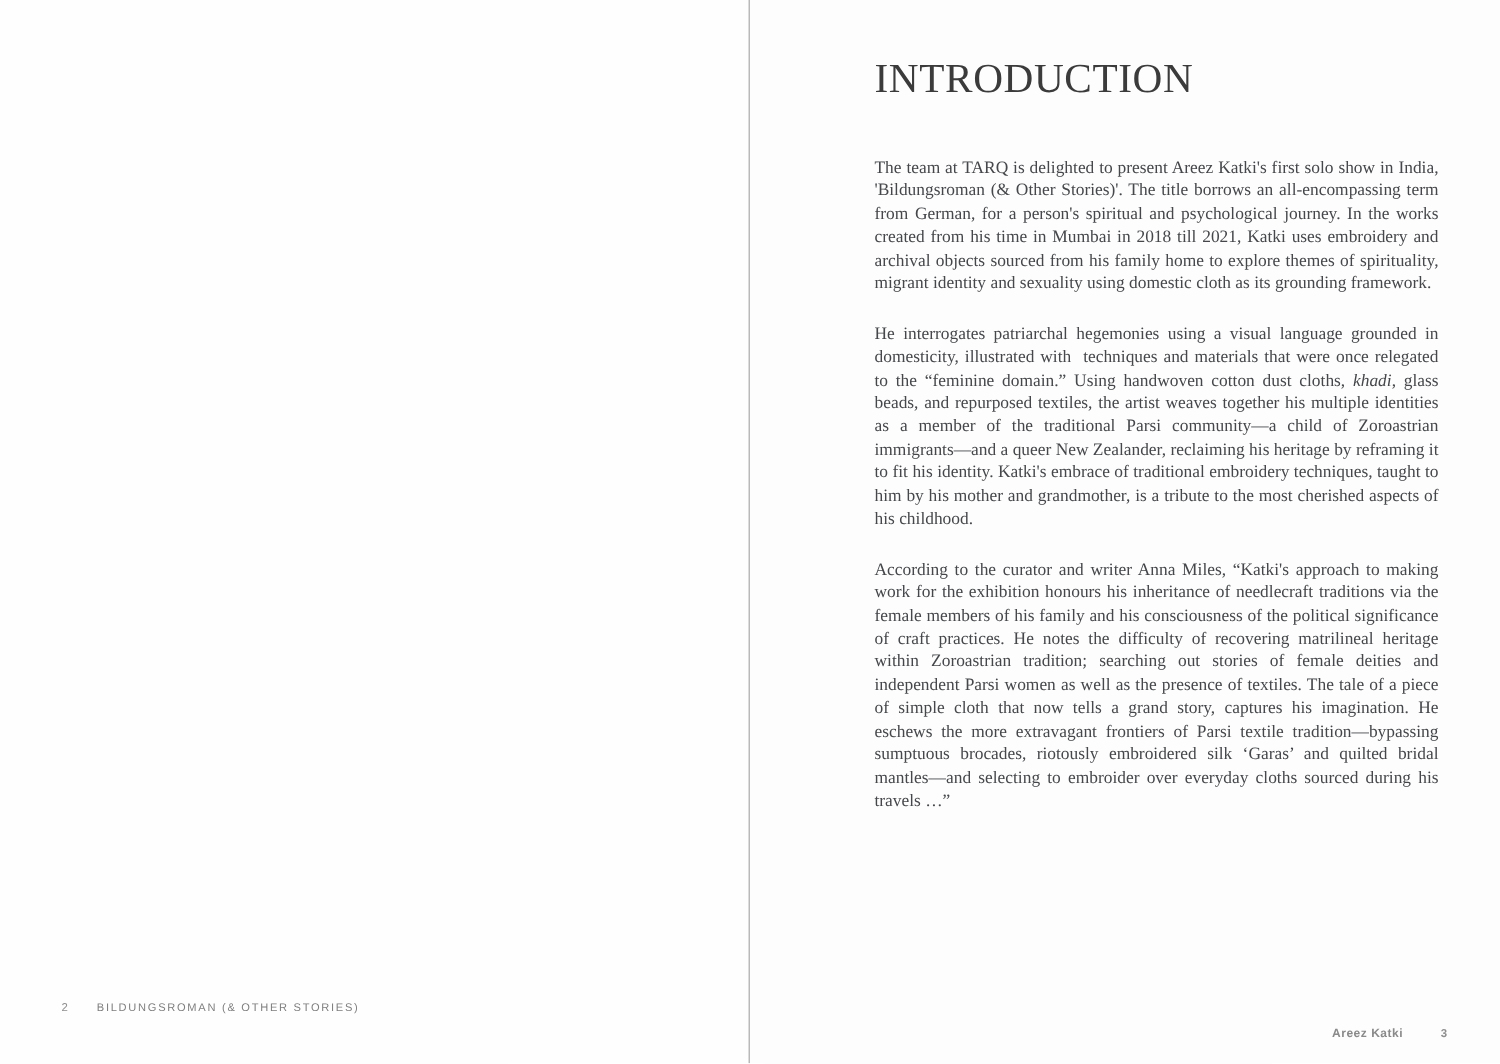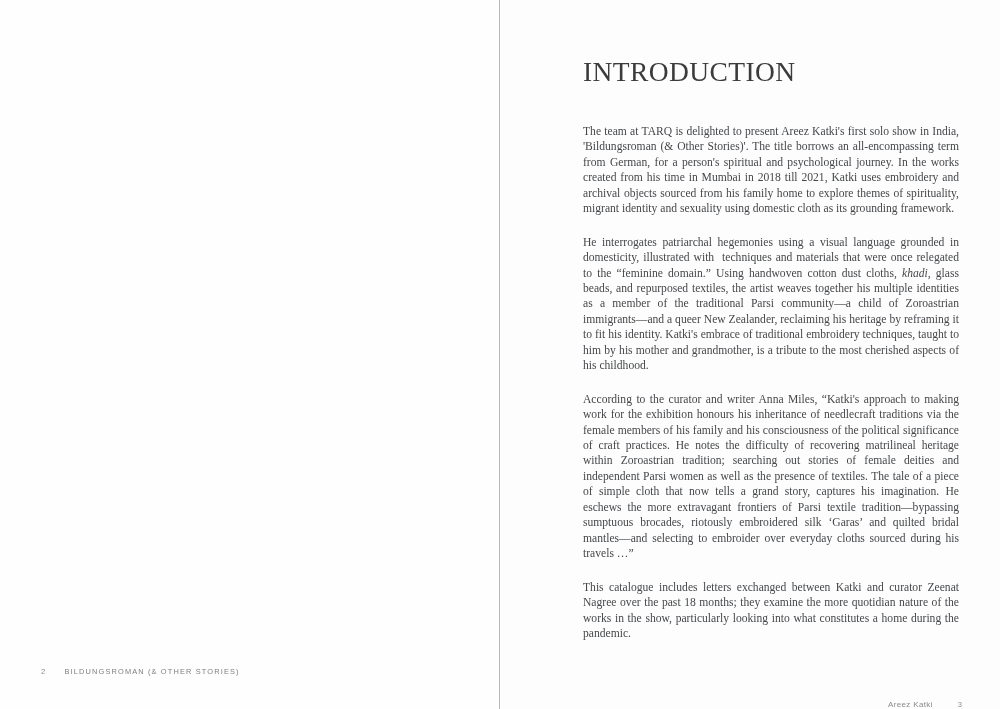--- a/index.html
+++ b/index.html
@@ -40,21 +40,21 @@
   
   .content {
     position: absolute;
     left: 583px;
     top: 0;
     width: 376px;
   }
 
   .page-title {
     margin: 0;
-    padding-top: 58px;
+    padding-top: 38px;
     font-family: "Liberation Serif", "DejaVu Serif", serif;
     font-size: 27.5px;
     font-weight: 400;
     letter-spacing: 0.4px;
     color: #3b3b3b;
     line-height: 1.05;
   }
 
   .body-copy {
     margin-top: 37px;
@@ -95,21 +95,22 @@
   .folio.verso {
     left: 41px;
     top: 667px;
     display: flex;
     align-items: baseline;
   }
   .folio.recto {
     left: 888px;
     top: 667px;
     display: flex;
-    align-items: flex-end;
+    align-items: center;
+    font-weight: bold;
   }
 
   .folio-num {
     font-size: 7.6px;
     letter-spacing: 0.3px;
     color: #8e8e8e;
   }
 
   .folio-title {
     font-size: 7.4px;
@@ -138,21 +139,20 @@
   <div class="spine"></div>
 
   <div class="content">
 
     <h1 class="page-title">INTRODUCTION</h1>
 
     <div class="body-copy">
       <p class="para">The team at TARQ is delighted to present Areez Katki's first solo show in India, 'Bildungsroman (&amp; Other Stories)'. The title borrows an all-encompassing term from German, for a person's spiritual and psychological journey. In the works created from his time in Mumbai in 2018 till 2021, Katki uses embroidery and archival objects sourced from his family home to explore themes of spirituality, migrant identity and sexuality using domestic cloth as its grounding framework.</p>
       <p class="para">He interrogates patriarchal hegemonies using a visual language grounded in domesticity, illustrated with &nbsp;techniques and materials that were once relegated to the “feminine domain.” Using handwoven cotton dust cloths, <em>khadi</em>, glass beads, and repurposed textiles, the artist weaves together his multiple identities as a member of the traditional Parsi community—a child of Zoroastrian immigrants—and a queer New Zealander, reclaiming his heritage by reframing it to fit his identity. Katki's embrace of traditional embroidery techniques, taught to him by his mother and grandmother, is a tribute to the most cherished aspects of his childhood.</p>
       <p class="para">According to the curator and writer Anna Miles, “Katki's approach to making work for the exhibition honours his inheritance of needlecraft traditions via the female members of his family and his consciousness of the political significance of craft practices. He notes the difficulty of recovering matrilineal heritage within Zoroastrian tradition; searching out stories of female deities and independent Parsi women as well as the presence of textiles. The tale of a piece of simple cloth that now tells a grand story, captures his imagination. He eschews the more extravagant frontiers of Parsi textile tradition—bypassing sumptuous brocades, riotously embroidered silk ‘Garas’ and quilted bridal mantles—and selecting to embroider over everyday cloths sourced during his travels …”</p>
-      <p class="para">This catalogue includes letters exchanged between Katki and curator Zeenat Nagree over the past 18 months; they examine the more quotidian nature of the works in the show, particularly looking into what constitutes a home during the pandemic.</p>
 
     </div>
 
   </div>
 
   <div class="folio verso">
     <span class="folio-num">2</span>
     <span class="folio-title">BILDUNGSROMAN (&amp; OTHER STORIES)</span>
   </div>
 

